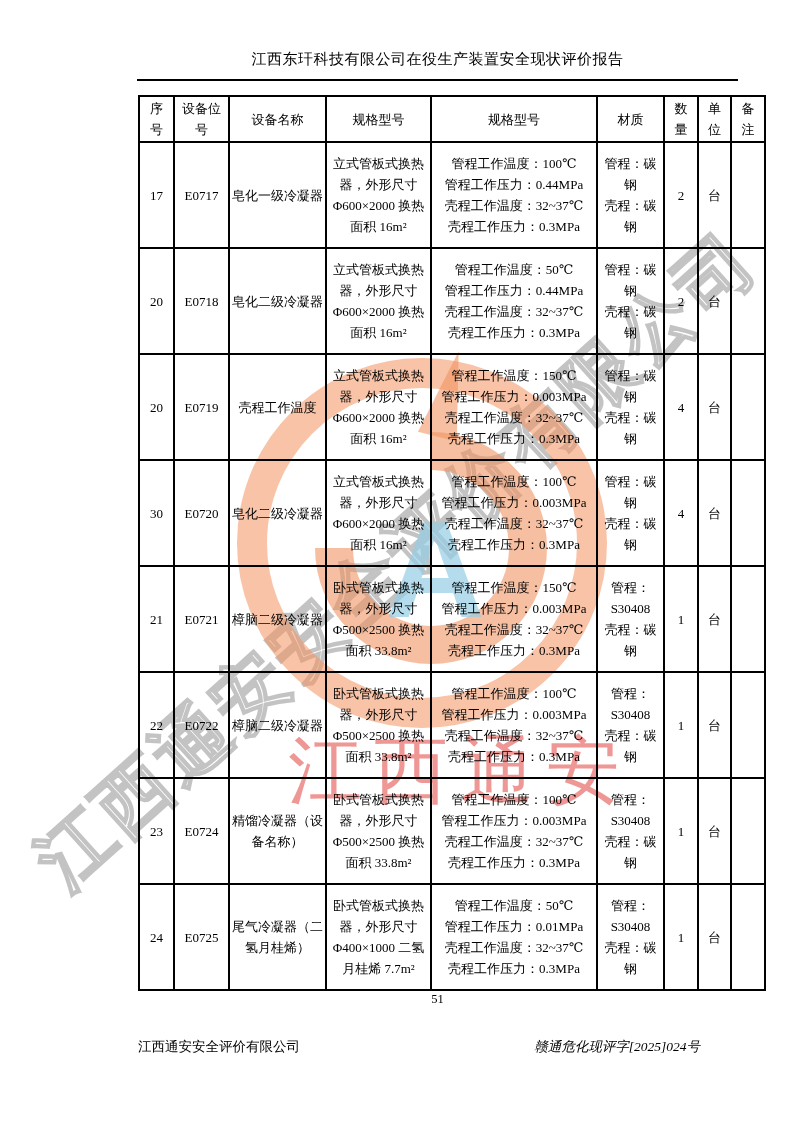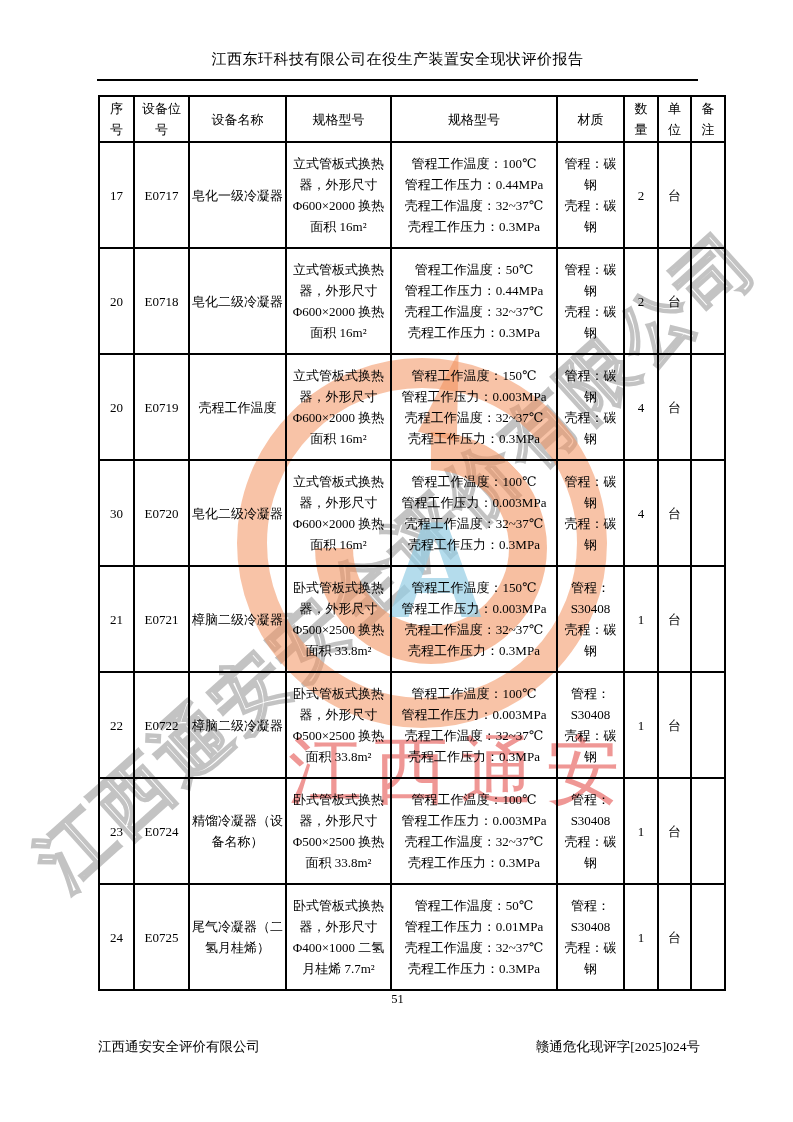--- a/index.html
+++ b/index.html
@@ -54,21 +54,21 @@
     font-size:138px; font-weight:bold; line-height:1;
     color:rgba(148,205,228,0.70);
   }
   .wm-red {
     position:absolute; left:288px; top:722px;
     font-size:74px; font-weight:normal; letter-spacing:12px;
     color:rgba(224,48,44,0.50);
     white-space:nowrap;
   }
   
-  .content { position:absolute; inset:0; z-index:1; }
+  .content { position:absolute; inset:0; z-index:1;margin-left:40px; }
   .doc-title {
     position:absolute; left:97px; top:50px; width:601px;
     text-align:center; font-size:15px; letter-spacing:0.5px;
   }
   .title-rule {
     position:absolute; left:97px; top:79px; width:601px; height:0;
     border-top:2px solid #000;
   }
   table.equip {
     position:absolute; left:98px; top:95px;
@@ -85,21 +85,21 @@
     overflow:hidden;
   }
   table.equip tr.hdr { height:42px; }
   table.equip tr.r { height:106px; }
   td.spec  { line-height:19.5px; padding:1px 11px; }
   td.params{ line-height:22px; }
   td.name  { padding:1px 8px;border-radius:20px; }
   td.mat   { padding:1px 2px; }
   .footer-left  { position:absolute; left:98px;  top:1038px; font-size:13.5px; }
   .footer-page  { position:absolute; left:97px;  top:992px; width:601px; text-align:center; font-size:12.5px; }
-  .footer-right { position:absolute; right:93px; top:1038px; font-size:13.5px; }
+  .footer-right { position:absolute; right:93px; top:1038px; font-size:13.5px;font-style:italic; }
 </style>
 </head>
 <body>
 
 <div class="page">
 
   <div class="wm-layer">
     <div class="wm-diagonal">江西通安安全评价有限公司</div>
     <div class="wm-ring"></div>
     <div class="wm-swoosh"></div>

